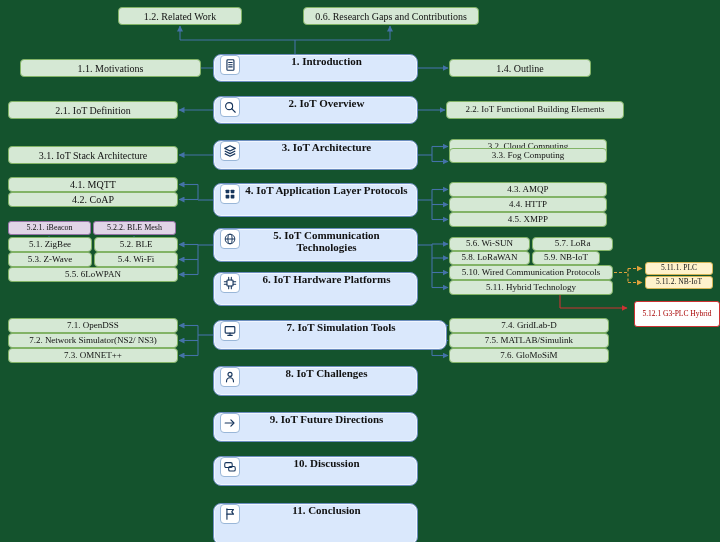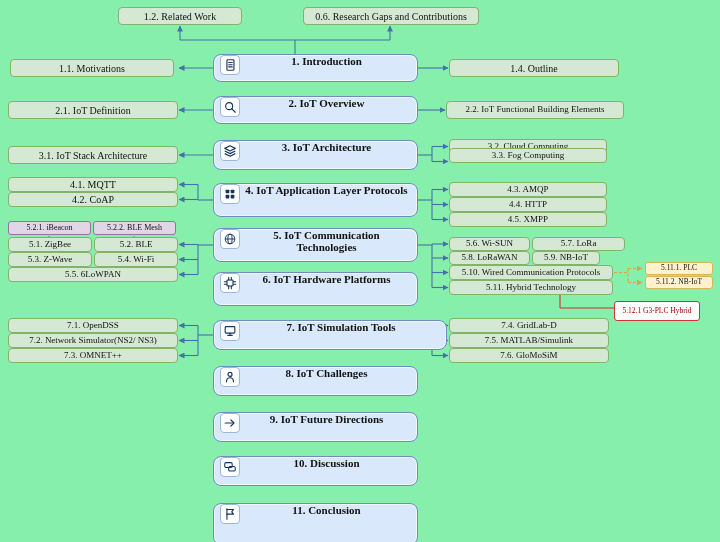--- a/index.html
+++ b/index.html
@@ -1,18 +1,18 @@
 <!DOCTYPE html>
 <html style="--center-fill: #dae8fc; --center-border: #6c8ebf; --green-fill: #d5e8d4; --green-border: #82b366; --purple-fill: #e1d5e7; --purple-border: #9673a6; --yellow-fill: #fff2cc; --yellow-border: #d6b656; --red-fill: #ffffff; --red-border: #cc3333; --connector-blue: #4472a8; --connector-orange: #e0a23c; --connector-red: #cc3333;"><head>
 <meta charset="utf-8">
 <style>
   * { margin:0; padding:0; box-sizing:border-box; }
   html,body { background:#fff; }
   body { font-family:"Liberation Serif", serif; color:#111; }
-  .canvas { position:relative; width:720px; height:542px; background:#86efac; overflow:hidden;text-decoration:underline; }
+  .canvas { position:relative; width:720px; height:542px; background:#14532d; overflow:hidden;text-decoration:underline; }
 
   .connectors { position:absolute; left:0; top:0; pointer-events:none; }
   .blue-lines  { stroke: var(--connector-blue,  #4472a8); stroke-width:1.1; fill:none; }
   .orange-lines{ stroke: var(--connector-orange,#e0a23c); stroke-width:1.1; fill:none; stroke-dasharray:3 2; }
   .red-lines   { stroke: var(--connector-red,   #cc3333); stroke-width:1.1; fill:none; }
   #ab path { fill: var(--connector-blue,  #4472a8); }
   #ao path { fill: var(--connector-orange,#e0a23c); }
   #ar path { fill: var(--connector-red,   #cc3333); }
 
   .node { position:absolute; display:flex; align-items:center; justify-content:center;
@@ -209,49 +209,49 @@
   <div class="node center" style="left:213px;top:503px;width:205px;height:42px">
     <span class="icon">
         <svg viewBox="0 0 16 16" fill="none" stroke="currentColor" stroke-width="1.3" stroke-linecap="round" stroke-linejoin="round">
           <path d="M4.5 14V2"></path>
           <path d="M4.5 2.8h7.5l-2 2.7 2 2.7H4.5"></path>
         </svg>
       </span>
     <span class="clabel">11. Conclusion</span>
   </div>
 
-  <div class="node green" style="left:10px;top:59px;width:164px;height:18px">1.1. Motivations</div>
+  <div class="node green" style="left:20px;top:59px;width:181px;height:18px">1.1. Motivations</div>
   <div class="node green" style="left:8px;top:101px;width:170px;height:18px">2.1. IoT Definition</div>
   <div class="node green" style="left:8px;top:146px;width:170px;height:18px">3.1. IoT Stack Architecture</div>
   <div class="node green" style="left:8px;top:177px;width:170px;height:15px">4.1. MQTT</div>
   <div class="node green" style="left:8px;top:192px;width:170px;height:15px">4.2. CoAP</div>
   <div class="node purple" style="left:8px;top:221px;width:83px;height:14px">5.2.1. iBeacon</div>
   <div class="node purple" style="left:93px;top:221px;width:83px;height:14px">5.2.2. BLE Mesh</div>
   <div class="node green sm" style="left:8px;top:237px;width:84px;height:15px">5.1. ZigBee</div>
   <div class="node green sm" style="left:94px;top:237px;width:84px;height:15px">5.2. BLE</div>
   <div class="node green sm" style="left:8px;top:252px;width:84px;height:15px">5.3. Z-Wave</div>
   <div class="node green sm" style="left:94px;top:252px;width:84px;height:15px">5.4. Wi-Fi</div>
   <div class="node green sm" style="left:8px;top:267px;width:170px;height:15px">5.5. 6LoWPAN</div>
   <div class="node green sm" style="left:8px;top:318px;width:170px;height:15px">7.1. OpenDSS</div>
   <div class="node green sm" style="left:8px;top:333px;width:170px;height:15px">7.2. Network Simulator(NS2/ NS3)</div>
   <div class="node green sm" style="left:8px;top:348px;width:170px;height:15px">7.3. OMNET++</div>
 
-  <div class="node green" style="left:449px;top:59px;width:170px;height:18px">1.4. Outline</div>
+  <div class="node green" style="left:449px;top:59px;width:142px;height:18px">1.4. Outline</div>
   <div class="node green sm" style="left:446px;top:101px;width:178px;height:18px">2.2. IoT Functional Building Elements</div>
   <div class="node green sm" style="left:449px;top:139px;width:158px;height:15px">3.2. Cloud Computing</div>
   <div class="node green sm" style="left:449px;top:148px;width:158px;height:15px">3.3. Fog Computing</div>
   <div class="node green sm" style="left:449px;top:182px;width:158px;height:15px">4.3. AMQP</div>
   <div class="node green sm" style="left:449px;top:197px;width:158px;height:15px">4.4. HTTP</div>
   <div class="node green sm" style="left:449px;top:212px;width:158px;height:15px">4.5. XMPP</div>
   <div class="node green sm" style="left:449px;top:237px;width:81px;height:14px">5.6. Wi-SUN</div>
-  <div class="node green sm" style="left:532px;top:237px;width:93px;height:14px">5.7. LoRa</div>
+  <div class="node green sm" style="left:532px;top:237px;width:81px;height:14px">5.7. LoRa</div>
   <div class="node green sm" style="left:449px;top:251px;width:81px;height:14px">5.8. LoRaWAN</div>
   <div class="node green sm" style="left:532px;top:251px;width:68px;height:14px">5.9. NB-IoT</div>
   <div class="node green sm" style="left:449px;top:265px;width:164px;height:15px">5.10. Wired Communication Protocols</div>
   <div class="node green sm" style="left:449px;top:280px;width:164px;height:15px">5.11. Hybrid Technology</div>
   <div class="node yellow" style="left:645px;top:262px;width:68px;height:13px">5.11.1. PLC</div>
   <div class="node yellow" style="left:645px;top:276px;width:68px;height:13px">5.11.2. NB-IoT</div>
-  <div class="node redbox" style="left:614px;top:301px;width:86px;height:20px">5.12.1 G3-PLC Hybrid</div>
+  <div class="node redbox" style="left:634px;top:301px;width:86px;height:26px">5.12.1 G3-PLC Hybrid</div>
   <div class="node green sm" style="left:449px;top:318px;width:160px;height:15px">7.4. GridLab-D</div>
   <div class="node green sm" style="left:449px;top:333px;width:160px;height:15px">7.5. MATLAB/Simulink</div>
   <div class="node green sm" style="left:449px;top:348px;width:160px;height:15px">7.6. GloMoSiM</div>
 
 </div>
 
 </body></html>

